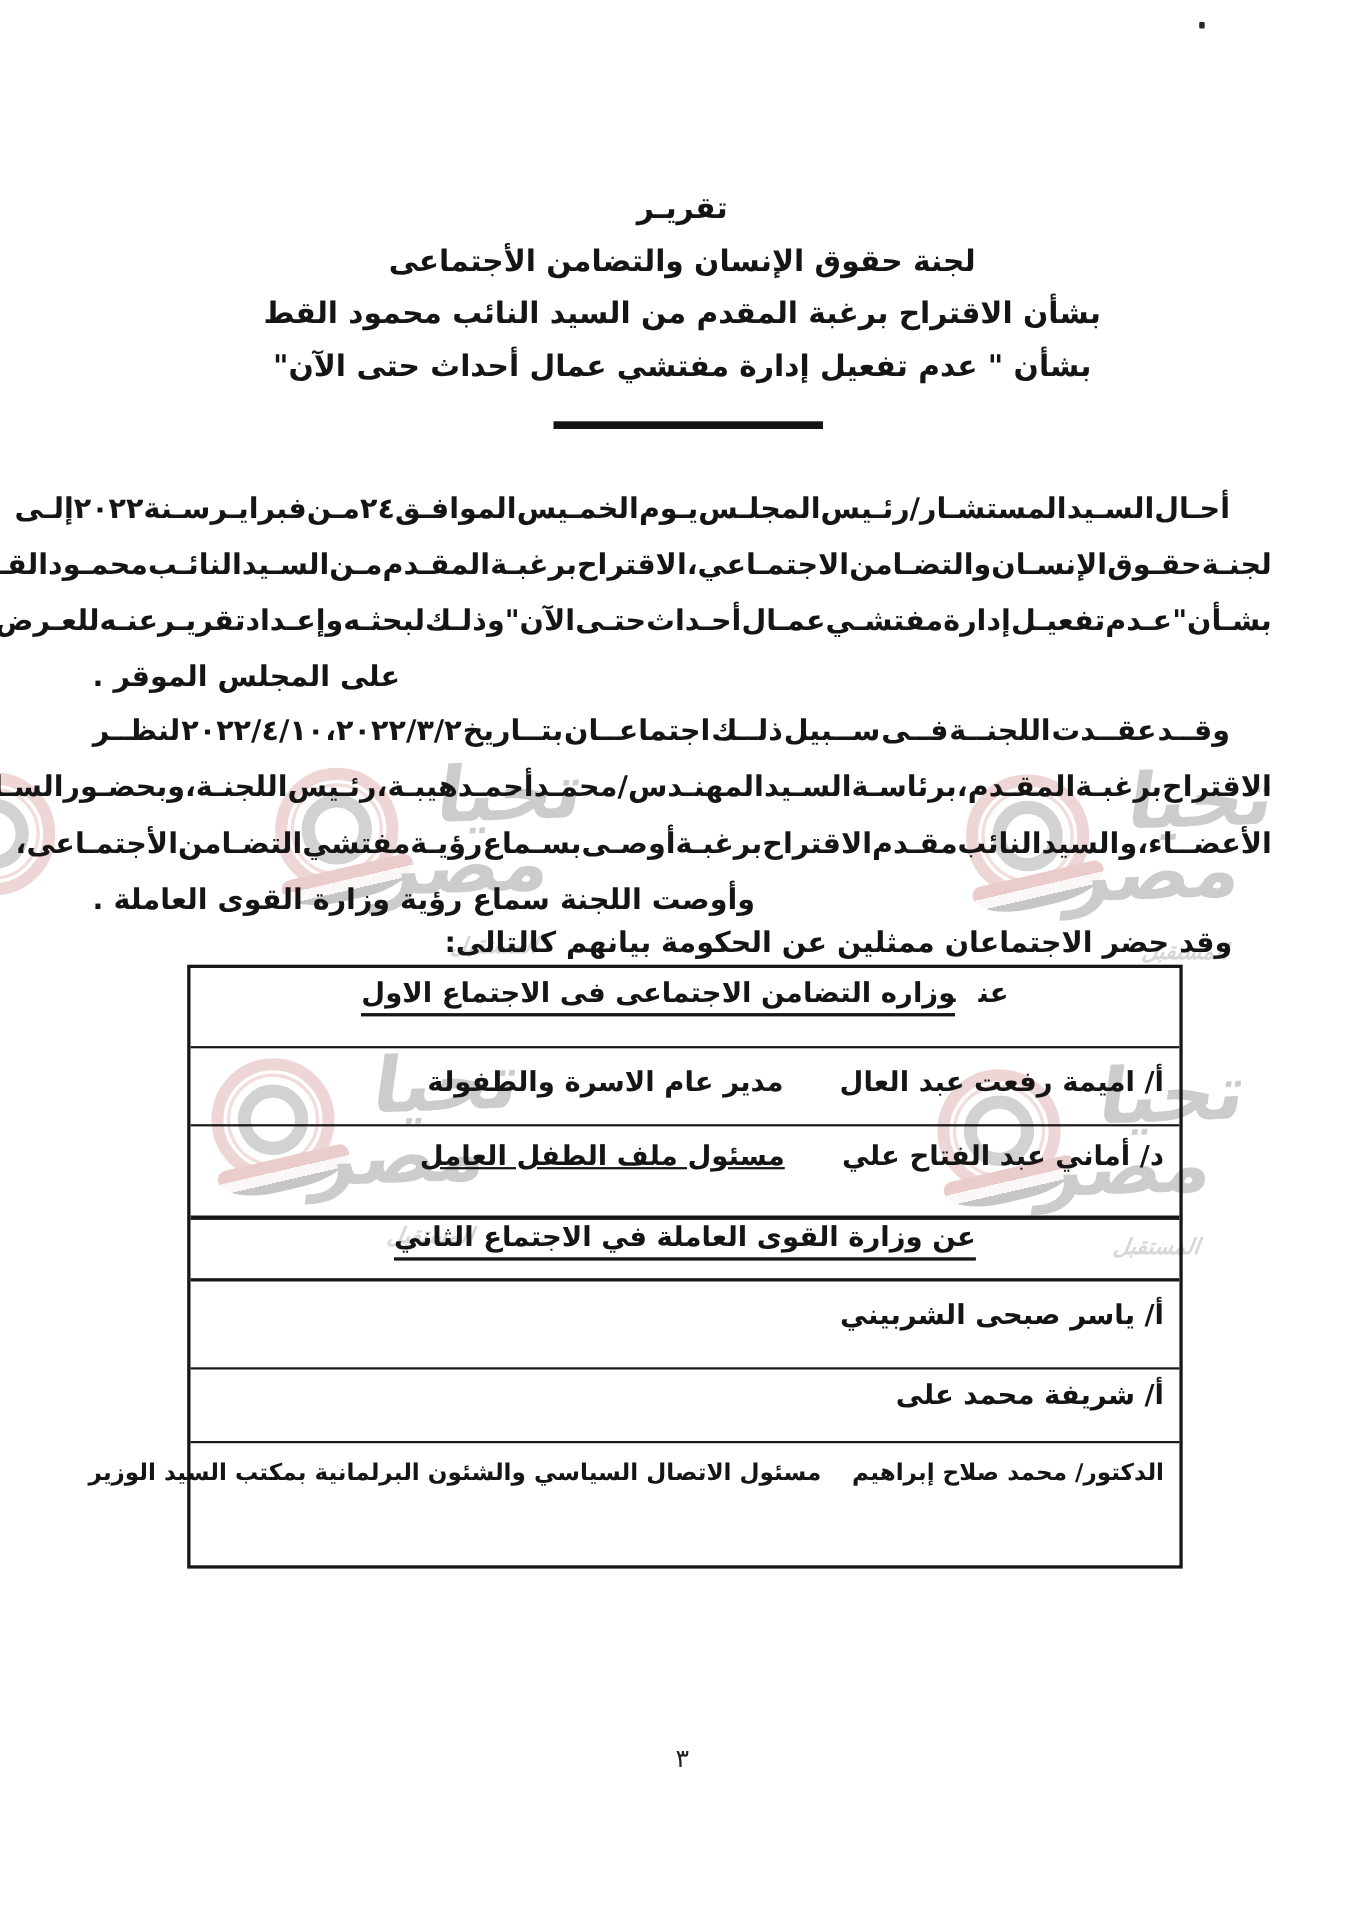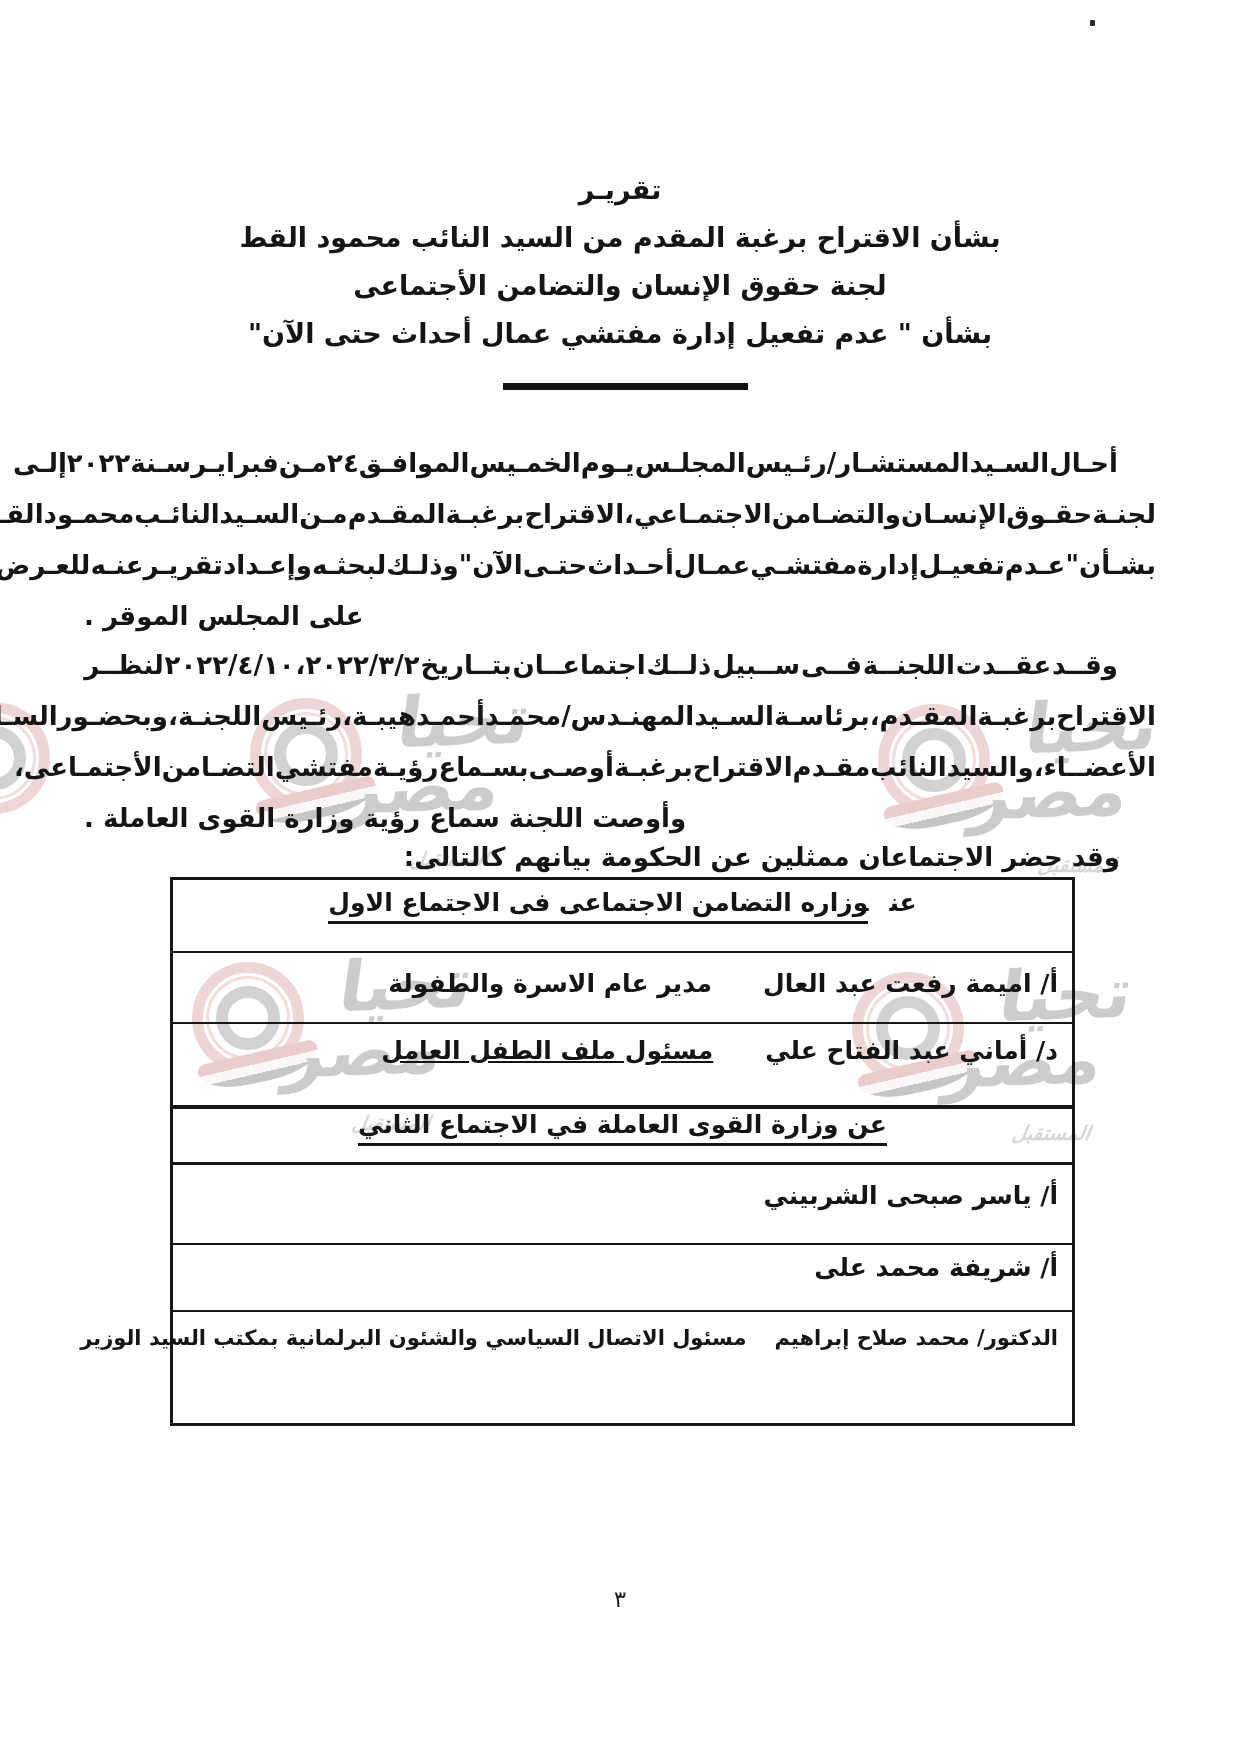--- a/index.html
+++ b/index.html
@@ -114,22 +114,22 @@
           <div class="r3"></div>
         </div>
       </div>
     </div>
 
   <div class="content">
     <div class="dot"></div>
 
     <div class="title-block" id="title-block">
         <div class="title-line">تقريـر</div>
+        <div class="title-line">لجنة حقوق الإنسان والتضامن الأجتماعى</div>
         <div class="title-line">بشأن الاقتراح برغبة المقدم من السيد النائب محمود القط</div>
-        <div class="title-line">لجنة حقوق الإنسان والتضامن الأجتماعى</div>
         <div class="title-line">بشأن " عدم تفعيل إدارة مفتشي عمال أحداث حتى الآن"</div>
       </div>
     <div class="divider"></div>
 
     <div class="para" id="p1">
         <div class="pline jline indent">
           <span>أحـال</span>
           <span>السـيد</span>
           <span>المستشـار/</span>
           <span>رئـيس</span>

